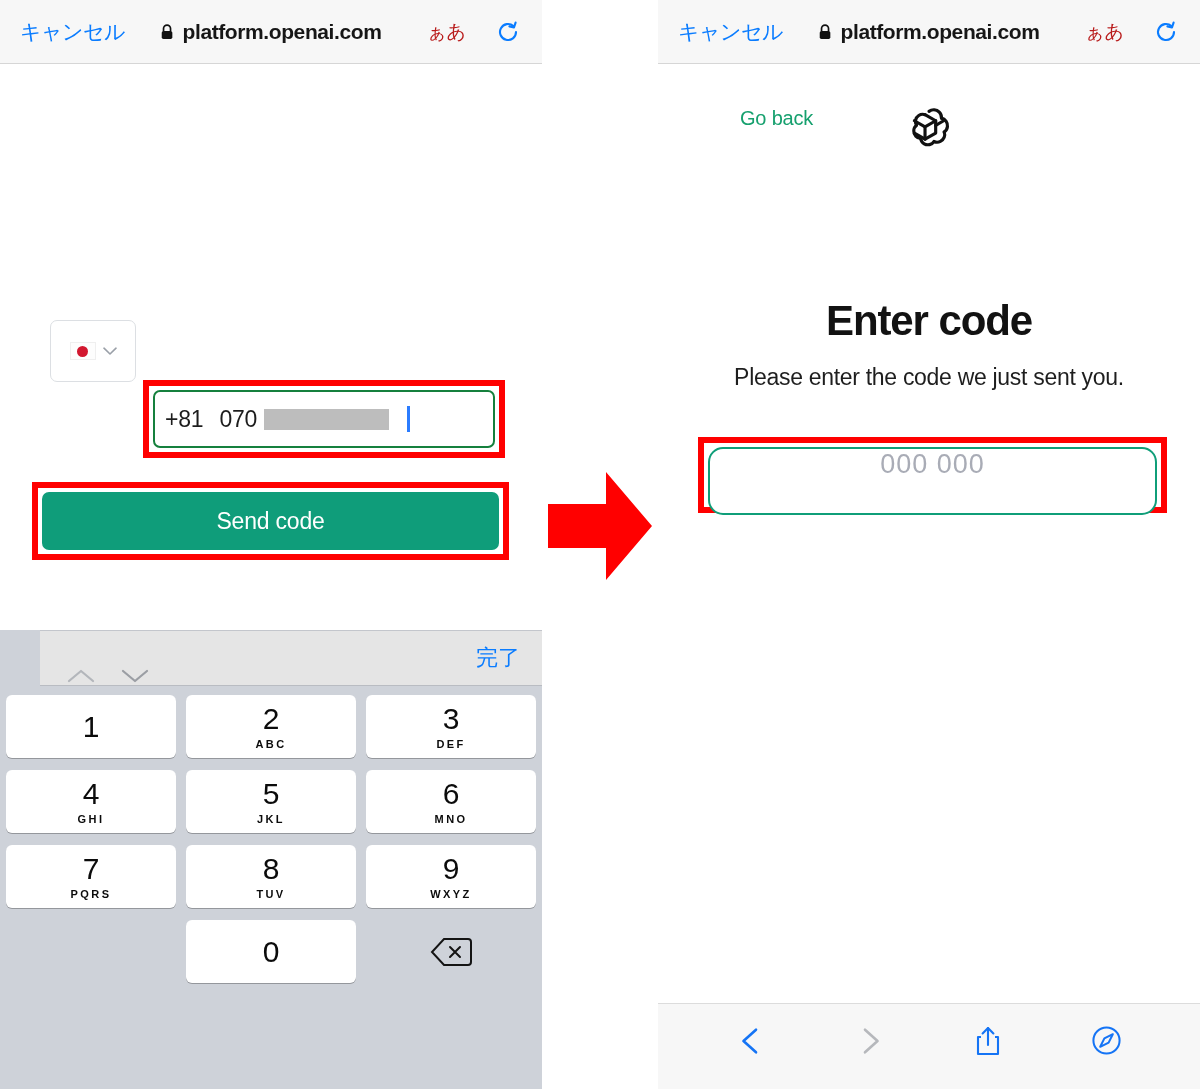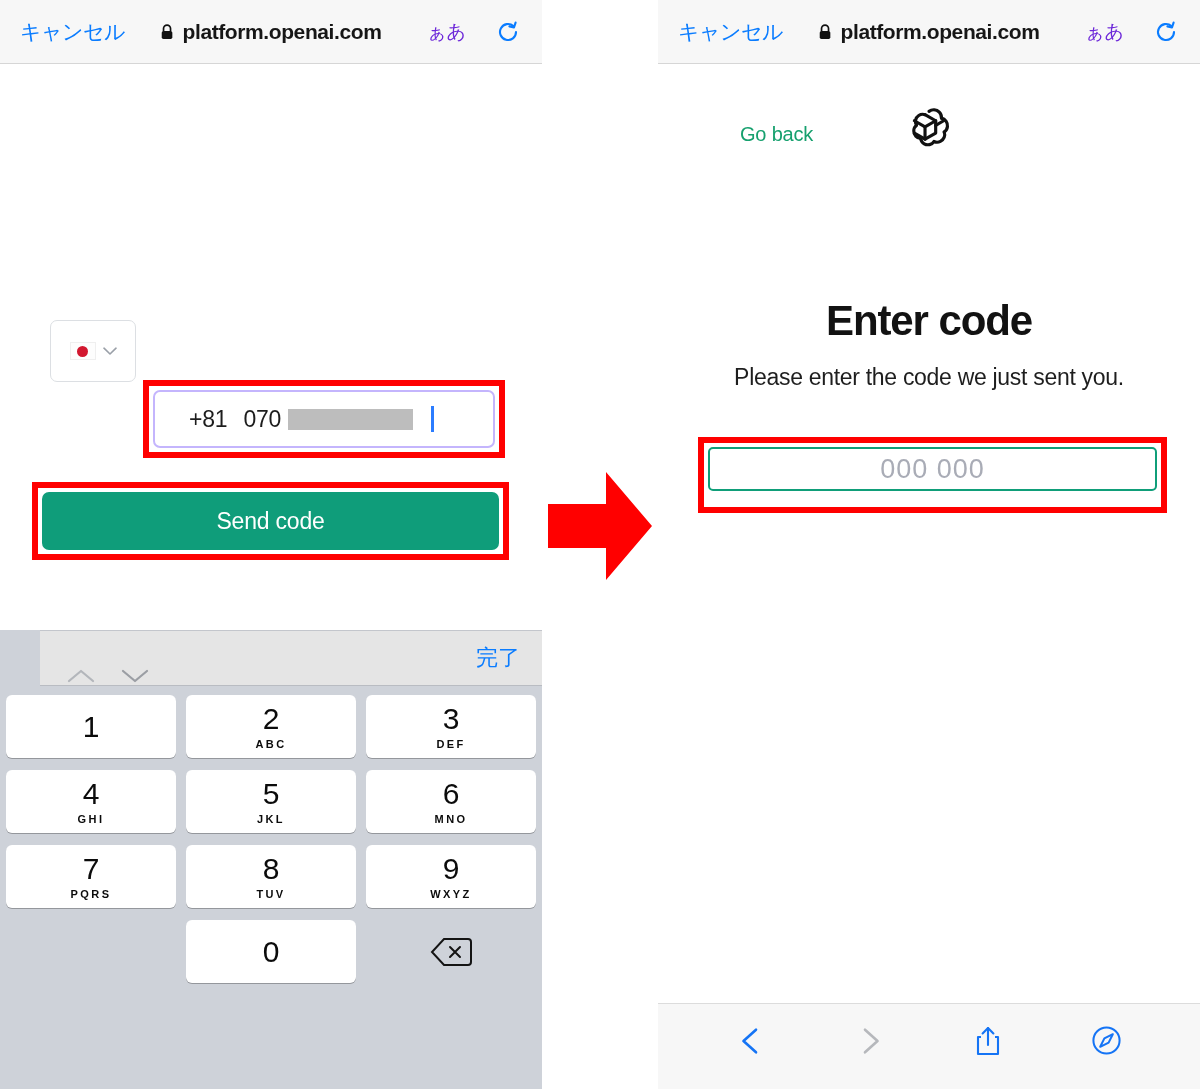--- a/index.html
+++ b/index.html
@@ -29,21 +29,21 @@
     white-space:nowrap;
   }
   .sb-url-wrap{
     position:absolute;left:50%;top:50%;transform:translate(-50%,-50%);
     display:flex;align-items:center;gap:9px;white-space:nowrap;
   }
   .sb-lock{display:block;width:13px;height:16px;}
   .sb-url{font-size:21px;font-weight:700;color:#161616;letter-spacing:-0.4px;}
   .sb-aa{
     position:absolute;right:76px;top:50%;transform:translateY(-50%);
-    color:#6d28d9;font-size:19px;white-space:nowrap;
+    color:#b91c1c;font-size:19px;white-space:nowrap;
   }
   .sb-reload{
     position:absolute;right:22px;top:50%;transform:translateY(-50%);
     width:24px;height:24px;
   }
 
   
   .page-left{position:relative;height:calc(100% - 64px);background:#fff;}
   .title-verify{
     position:absolute;left:0;right:0;top:112px;
@@ -65,22 +65,22 @@
   .chev-down{width:14px;height:9px;}
 
   
   .redbox{position:absolute;border:6px solid #ff0000;box-sizing:border-box;}
   #rb-phone{left:143px;top:316px;width:362px;height:78px;}
   #rb-send{left:32px;top:418px;width:477px;height:78px;}
   #rb-code{left:698px;top:437px;width:469px;height:76px;}
 
   .phone-input{
     position:absolute;left:153px;top:326px;width:342px;height:58px;
-    border:2px solid #c4b5fd;border-radius:7px;background:#fff;
-    display:flex;align-items:center;box-sizing:border-box;padding-left:34px;gap:16px;
+    border:2px solid #15803d;border-radius:7px;background:#fff;
+    display:flex;align-items:center;box-sizing:border-box;padding-left:10px;gap:16px;
   }
   .cc{font-size:23px;color:#1d1d1d;letter-spacing:-0.2px;}
   .pnum{font-size:23px;color:#1d1d1d;letter-spacing:-0.2px;}
   .redact{
     display:inline-block;height:21px;width:125px;background:#bdbdbd;
     margin-left:-9px;vertical-align:middle;
   }
   .caret{display:inline-block;width:3px;height:26px;background:#2b7cff;margin-left:2px;}
 
   .send-code{
@@ -115,35 +115,35 @@
   .key .num{font-size:30px;color:#0b0b0b;line-height:1;font-weight:400;}
   .key .sub{font-size:11px;color:#0b0b0b;font-weight:700;letter-spacing:2.4px;margin-top:4px;}
   .key.num-only .num{margin-top:0;}
   .key.blank{background:transparent;box-shadow:none;}
   .key.backspace{background:transparent;box-shadow:none;}
   .bks{width:42px;height:32px;}
 
   
   .page-right{position:relative;height:calc(100% - 64px);background:#fff;}
   .go-back{
-    position:absolute;left:82px;top:59px;color:#16a06e;font-size:20px;letter-spacing:-0.2px;
+    position:absolute;left:82px;top:43px;color:#16a06e;font-size:20px;letter-spacing:-0.2px;
   }
   .oai-logo{position:absolute;left:50%;transform:translateX(-50%);top:38px;width:48px;height:48px;}
   .title-enter{
     position:absolute;left:0;right:0;top:233px;text-align:center;
     font-size:42px;font-weight:700;color:#121212;letter-spacing:-1.1px;
   }
   .subtitle-enter{
     position:absolute;left:0;right:0;top:300px;text-align:center;
     font-size:23px;color:#1e1e1e;letter-spacing:-0.3px;
   }
   .code-input{
-    position:absolute;left:708px;top:447px;width:449px;height:44px;
-    border:2px solid #0f9e79;border-radius:5px;background:#fff;
-    display:flex;align-items:center;justify-content:center;box-sizing:border-box;
+    position:absolute;left:708px;top:447px;width:449px;height:68px;
+    border:2px solid #0f9e79;border-radius:15px;background:#fff;
+    display:flex;align-items:flex-start;justify-content:center;box-sizing:border-box;
   }
   .code-ph{font-size:27px;color:#a9acb6;letter-spacing:1px;}
 
   
   .safari-bottom{
     position:absolute;left:0;right:0;bottom:0;height:86px;background:#f7f7f7;
     border-top:1px solid #dcdcdc;display:flex;align-items:center;
     justify-content:space-around;padding:0 34px 12px;box-sizing:border-box;
   }
   .sbtn{width:34px;height:34px;display:flex;align-items:center;justify-content:center;}

